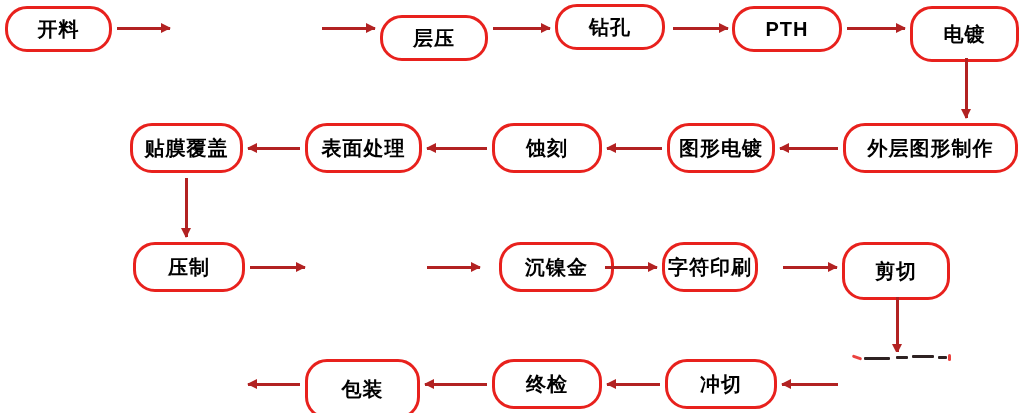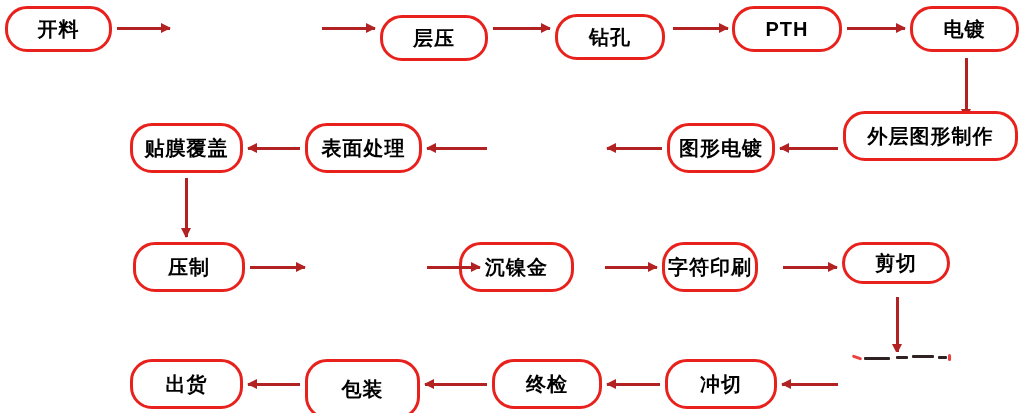--- a/index.html
+++ b/index.html
@@ -37,57 +37,57 @@
   .wm-dash{position:absolute;background:#2e2222;border-radius:1px;}
   .wm-red{position:absolute;background:var(--border,#e8211d);border-radius:2px;opacity:.85;}
 </style>
 </head>
 <body>
 
 <div id="stage">
 
   <div class="node" style="left:5px;top:6px;width:107px;height:46px">开料</div>
   <div class="node" style="left:380px;top:15px;width:108px;height:46px">层压</div>
-  <div class="node" style="left:555px;top:14px;width:110px;height:46px">钻孔</div>
+  <div class="node" style="left:555px;top:4px;width:110px;height:46px">钻孔</div>
   <div class="node" style="left:732px;top:6px;width:110px;height:46px">PTH</div>
-  <div class="node" style="left:910px;top:6px;width:109px;height:46px">电镀</div>
+  <div class="node" style="left:910px;top:6px;width:109px;height:56px">电镀</div>
 
   <div class="arrow h right" style="left:117px;top:27px;width:53px"></div>
   <div class="arrow h right" style="left:322px;top:27px;width:53px"></div>
   <div class="arrow h right" style="left:493px;top:27px;width:57px"></div>
   <div class="arrow h right" style="left:673px;top:27px;width:55px"></div>
   <div class="arrow h right" style="left:847px;top:27px;width:58px"></div>
 
   <div class="arrow v down" style="left:965px;top:58px;height:60px"></div>
 
   <div class="node" style="left:130px;top:123px;width:113px;height:50px">贴膜覆盖</div>
   <div class="node" style="left:305px;top:123px;width:117px;height:50px">表面处理</div>
+  <div class="node" style="left:492px;top:123px;width:110px;height:50px">蚀刻</div>
   <div class="node" style="left:667px;top:123px;width:108px;height:50px">图形电镀</div>
-  <div class="node" style="left:843px;top:111px;width:175px;height:50px">外层图形制作</div>
+  <div class="node" style="left:843px;top:123px;width:175px;height:50px">外层图形制作</div>
 
   <div class="arrow h left" style="left:780px;top:147px;width:58px"></div>
   <div class="arrow h left" style="left:607px;top:147px;width:55px"></div>
   <div class="arrow h left" style="left:427px;top:147px;width:60px"></div>
   <div class="arrow h left" style="left:248px;top:147px;width:52px"></div>
 
   <div class="arrow v down" style="left:185px;top:178px;height:59px"></div>
 
   <div class="node" style="left:133px;top:242px;width:112px;height:50px">压制</div>
-  <div class="node" style="left:459px;top:242px;width:115px;height:50px">沉镍金</div>
+  <div class="node" style="left:499px;top:242px;width:115px;height:50px">沉镍金</div>
   <div class="node" style="left:662px;top:242px;width:96px;height:50px">字符印刷</div>
-  <div class="node" style="left:842px;top:242px;width:108px;height:42px">剪切</div>
+  <div class="node" style="left:842px;top:242px;width:108px;height:58px">剪切</div>
 
   <div class="arrow h right" style="left:250px;top:266px;width:55px"></div>
   <div class="arrow h right" style="left:427px;top:266px;width:53px"></div>
   <div class="arrow h right" style="left:605px;top:266px;width:52px"></div>
   <div class="arrow h right" style="left:783px;top:266px;width:54px"></div>
 
   <div class="arrow v down" style="left:896px;top:297px;height:56px"></div>
 
-  <div class="node" style="left:130px;top:359px;width:113px;height:50px">出货</div>
   <div class="node" style="left:305px;top:359px;width:115px;height:60px">包装</div>
   <div class="node" style="left:665px;top:359px;width:112px;height:50px">冲切</div>
   <div class="node" style="left:492px;top:359px;width:110px;height:50px">终检</div>
 
   <div class="arrow h left" style="left:782px;top:383px;width:56px"></div>
   <div class="arrow h left" style="left:607px;top:383px;width:53px"></div>
   <div class="arrow h left" style="left:425px;top:383px;width:62px"></div>
   <div class="arrow h left" style="left:248px;top:383px;width:52px"></div>
 
   <div class="wm-patch" style="left:856px;top:352px;width:96px;height:12px"></div>

